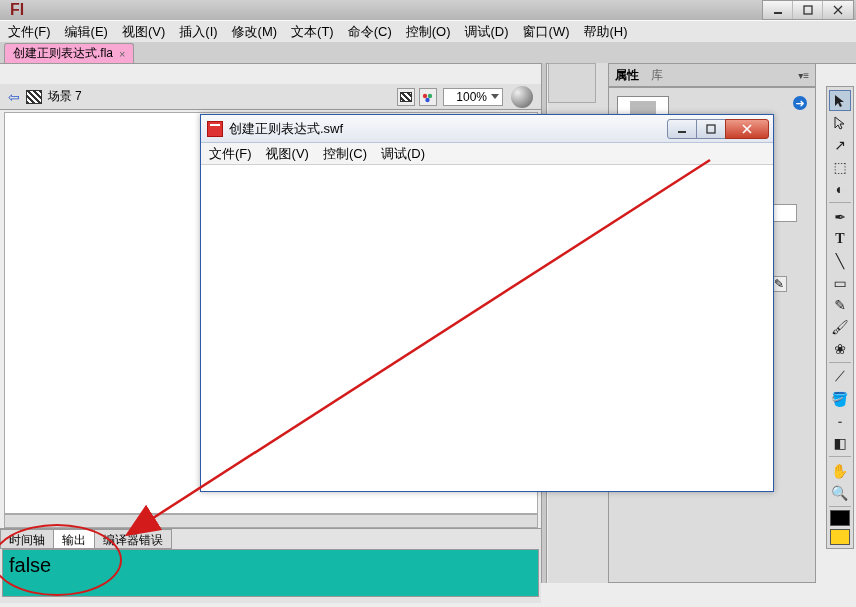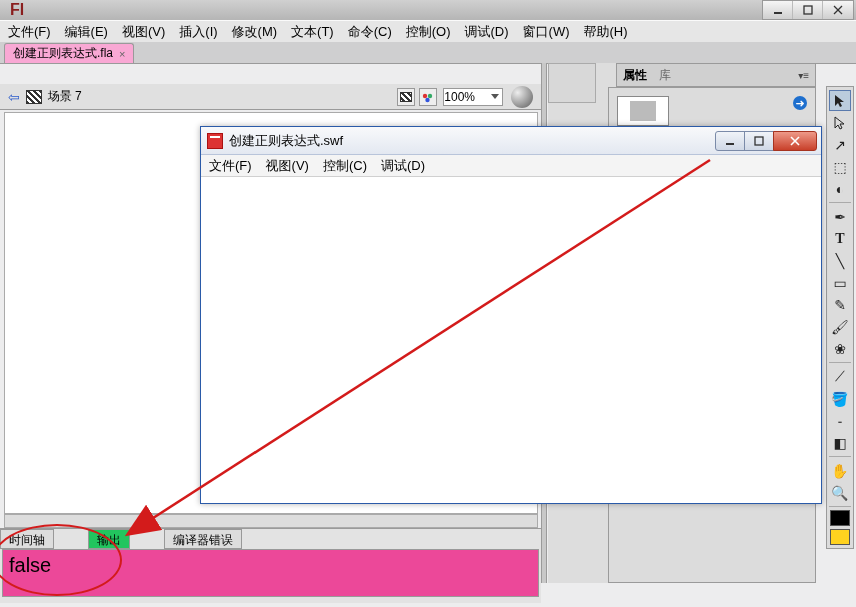--- a/index.html
+++ b/index.html
@@ -20,21 +20,21 @@
 .menu-bar span { cursor:default; }
 
 .tab-bar { height:22px; background:#cfcfd0; display:flex; align-items:flex-end; border-bottom:1px solid #9a9a9a; padding-left:4px; }
 .doc-tab { background:#f9a8d4; border:1px solid #9a9a9a; border-bottom:none; border-radius:3px 3px 0 0; height:20px; padding:2px 8px; display:flex; align-items:center; gap:6px; font-size:12px; }
 .doc-tab .closex { color:#666; font-size:11px; }
 
 .splitter-h { position:absolute; left:541px; top:63px; width:6px; height:520px; background:#c8c8c8; border-left:1px solid #9a9a9a; border-right:1px solid #9a9a9a; }
 
 .right-panels { position:absolute; left:548px; top:63px; width:268px; height:520px; background:#ddd; }
 .panel-stub { position:absolute; left:0; top:0; width:48px; height:40px; border:1px solid #aaa; background:#d8d8d8; }
-.panel-tabs { position:absolute; left:68px; top:0; right:0; height:24px; background:#d0d0d0; border:1px solid #9a9a9a; display:flex; align-items:center; padding-left:6px; gap:12px; }
+.panel-tabs { position:absolute; left:60px; top:0; right:0; height:24px; background:#d0d0d0; border:1px solid #9a9a9a; display:flex; align-items:center; padding-left:6px; gap:12px; }
 .panel-tabs .menu-corner { margin-left:auto; margin-right:6px; font-size:10px;color:#444;}
 .panel-body { position:absolute; left:60px; top:24px; right:0; bottom:0; background:#dcdcdc; border:1px solid #9a9a9a; padding:8px; }
 .frame-label { font-size:12px; margin:6px 0 0 58px; }
 .circ-info { position:absolute; right:8px; top:8px; width:14px; height:14px; border-radius:50%; background:#1e6fce; color:#fff; font-size:11px; text-align:center; line-height:14px; }
 .thumb-box { width:52px; height:30px; border:1px solid #888; background:#fff; position:relative; }
 .thumb-box .inner { position:absolute;left:12px;top:4px;width:26px;height:20px;background:#bbb;}
 .prop-input { width:180px; height:18px; background:#fff; border:1px solid #999; margin-top:55px; }
 .prop-select { width:60px; height:18px; border:1px solid #999; background:#f4f4f4; display:flex; justify-content:flex-end; align-items:center; margin-top:8px; padding-right:3px; }
 .prop-row { display:flex; gap:12px; margin-top:28px; }
 .swatch { width:20px;height:16px;border:1px solid #555;background:#fff; }
@@ -46,33 +46,33 @@
 .toolbox .tool { width:22px; height:21px; display:flex; align-items:center; justify-content:center; font-size:14px; color:#222; border:1px solid transparent; }
 .toolbox .tool.sel { background:#bcd; border:1px solid #5a7aad; }
 .toolbox .sep { width:22px; height:1px; background:#aaa; margin:2px 0; }
 .tool-col-swatch { width:20px;height:16px;border:1px solid #555; }
 
 .scene-bar { position:absolute; left:0; top:84px; width:541px; height:26px; background:#e0e0e0; border-bottom:1px solid #9a9a9a; display:flex; align-items:center; padding:0 8px; }
 .scene-bar .back { color:#2a5acb; font-size:14px; margin-right:6px; }
 .scene-bar .clapper { width:16px;height:14px;border:1px solid #333;background:linear-gradient(45deg,#333 25%,#fff 25%,#fff 50%,#333 50%,#333 75%,#fff 75%);background-size:6px 6px; margin-right:6px;}
 .scene-bar .spacer { flex:1; }
 .scene-bar .ico { width:18px;height:18px;border:1px solid #999;margin-left:4px;background:#eee;display:flex;align-items:center;justify-content:center; }
-.zoom-box { width:60px;height:18px;border:1px solid #999;background:#fff;margin-left:6px;display:flex;align-items:center;justify-content:flex-end;padding-right:3px;gap:16px; }
+.zoom-box { width:60px;height:18px;border:1px solid #999;background:#fff;margin-left:6px;display:flex;align-items:center;justify-content:flex-end;padding-right:3px;gap:4px; }
 .palette-ball { width:22px;height:22px;border-radius:50%;background:radial-gradient(circle at 30% 30%,#eee,#5a5a5a);margin-left:8px; }
 
 .stage { position:absolute; left:4px; top:112px; width:534px; height:402px; background:#fff; border:1px solid #aaa; }
 .stage-scrollbar { position:absolute; left:4px; top:514px; width:534px; height:14px; background:#ddd; border:1px solid #aaa; }
 
 .bottom-panel { position:absolute; left:0; top:528px; width:541px; height:75px; background:#e3e3e3; border-top:1px solid #9a9a9a; }
-.bottom-tabs { display:flex; height:20px;gap:35px; }
+.bottom-tabs { display:flex; height:20px; }
 .bottom-tabs .btab { padding:2px 8px; border:1px solid #999; background:#ddd; font-size:12px; margin-right:-1px;}
-.bottom-tabs .btab.active { background:#22c55e; }
-.output-area { background:#ec4899; border:1px solid #999; margin:0 2px; height:48px; padding:4px 6px; font-family:"Courier New",monospace; font-size:20px; }
-
-.swf-window { position:absolute; left:200px; top:114px; width:622px; height:378px; background:#fff; border:1px solid #2a5aa8; box-shadow:0 0 6px rgba(0,0,0,.3);margin-top:12px; }
+.bottom-tabs .btab.active { background:#ffffff; }
+.output-area { background:#14b8a6; border:1px solid #999; margin:0 2px; height:48px; padding:4px 6px; font-family:"Courier New",monospace; font-size:20px; }
+
+.swf-window { position:absolute; left:200px; top:114px; width:574px; height:378px; background:#fff; border:1px solid #2a5aa8; box-shadow:0 0 6px rgba(0,0,0,.3); }
 .swf-title { height:28px; background:linear-gradient(#f8f9fb,#e3e8f1); border-bottom:1px solid #b8c4da; display:flex; align-items:center; padding-left:6px; }
 .swf-title .ficon { width:16px;height:16px;background:#d33;border:1px solid #a11;margin-right:6px;position:relative; }
 .swf-title .ficon::after{content:"";position:absolute;left:2px;top:2px;width:10px;height:2px;background:#fff;}
 .swf-title .caption { flex:1; font-size:13px;}
 .swf-winbtns { display:flex; margin-right:4px; gap:0; }
 .swf-winbtns div { width:30px;height:20px;border:1px solid #7a8aa8;background:linear-gradient(#f0f3f8,#d0d8e6);display:flex;align-items:center;justify-content:center;font-size:11px;color:#333;margin-left:-1px;}
 .swf-winbtns div.min-b{border-radius:3px 0 0 3px;}
 .swf-winbtns .close-b { background:linear-gradient(#e98,#c8402a); color:#fff; width:44px; border-radius:0 3px 3px 0; border-color:#a63320;}
 .swf-menu { height:22px; background:#f4f4f4; border-bottom:1px solid #d0d0d0; display:flex; align-items:center; padding-left:8px; gap:14px; font-size:13px;}
 .swf-content { position:absolute; top:50px; bottom:0; left:0; right:0; background:#fff; }

